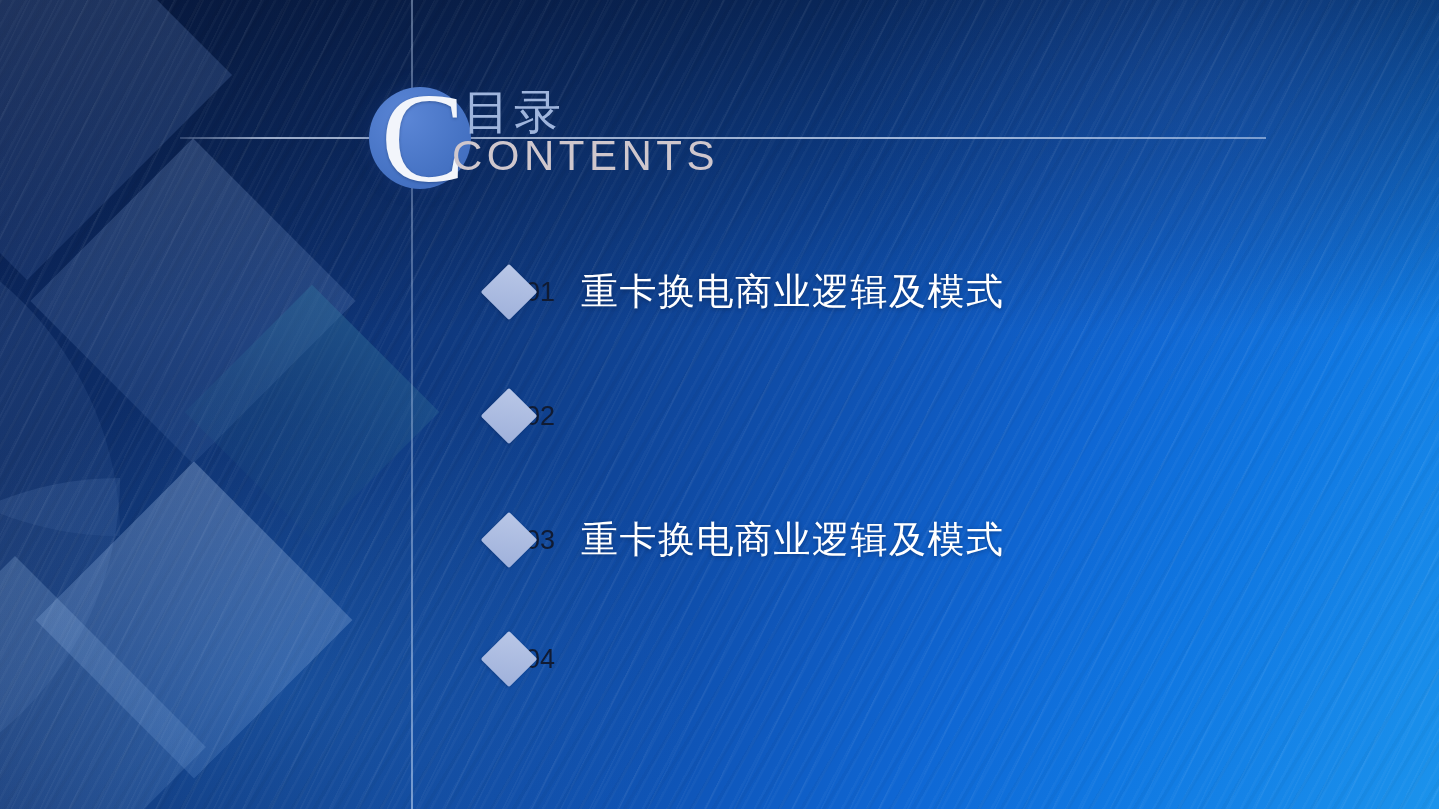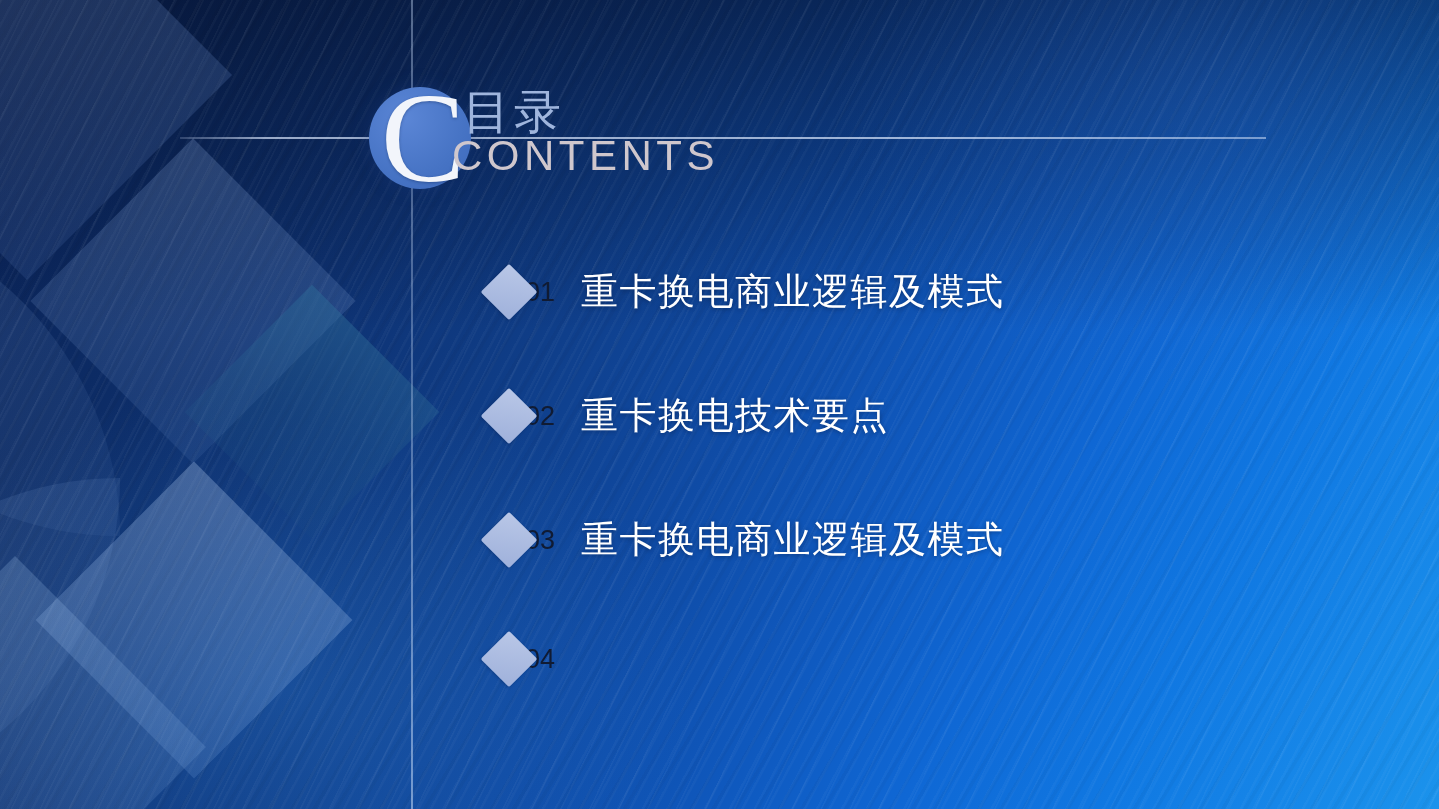--- a/index.html
+++ b/index.html
@@ -258,21 +258,20 @@
 
     <div class="toc-row" data-idx="0">
       <span class="bullet"></span>
       <span class="num">01</span>
       <span class="label">重卡换电商业逻辑及模式</span>
     </div>
 
     <div class="toc-row" data-idx="1">
       <span class="bullet"></span>
       <span class="num">02</span>
-      <span class="label">重卡换电技术要点</span>
     </div>
 
     <div class="toc-row" data-idx="2">
       <span class="bullet"></span>
       <span class="num">03</span>
       <span class="label">重卡换电商业逻辑及模式</span>
     </div>
 
     <div class="toc-row" data-idx="3">
       <span class="bullet"></span>

